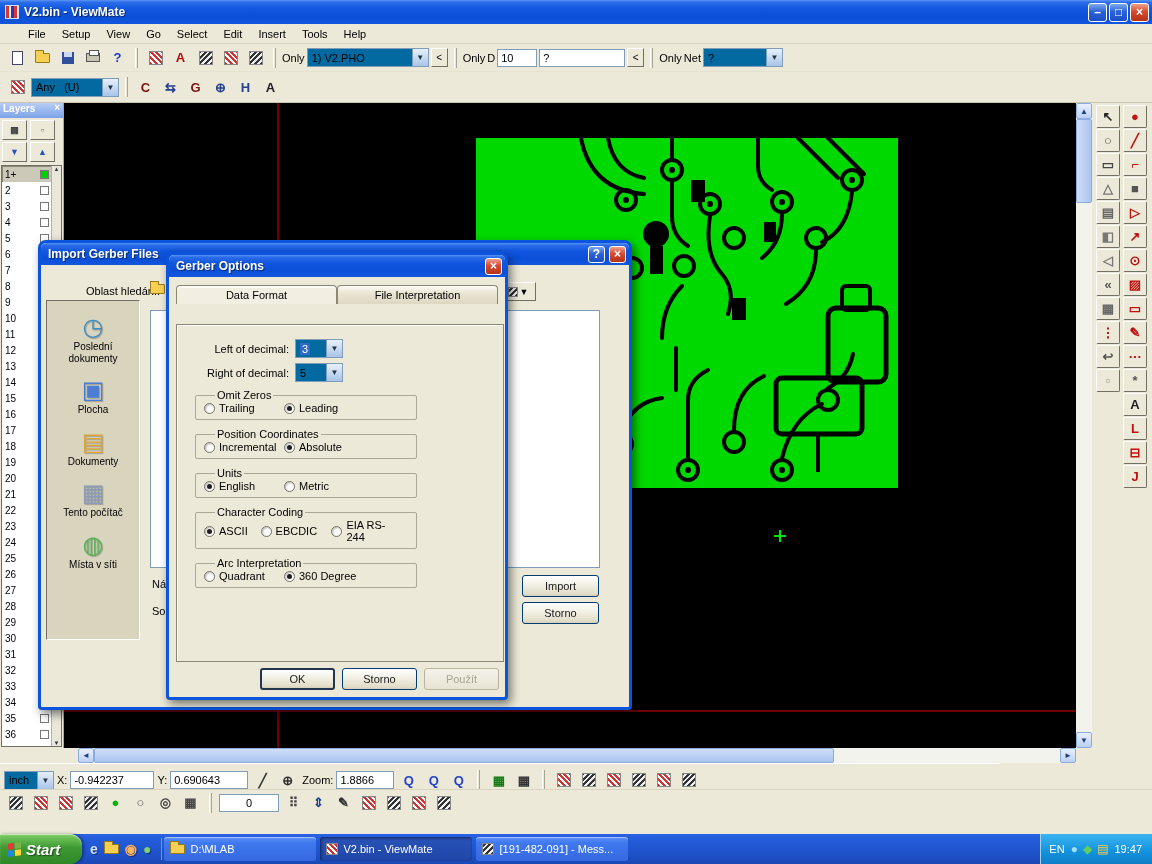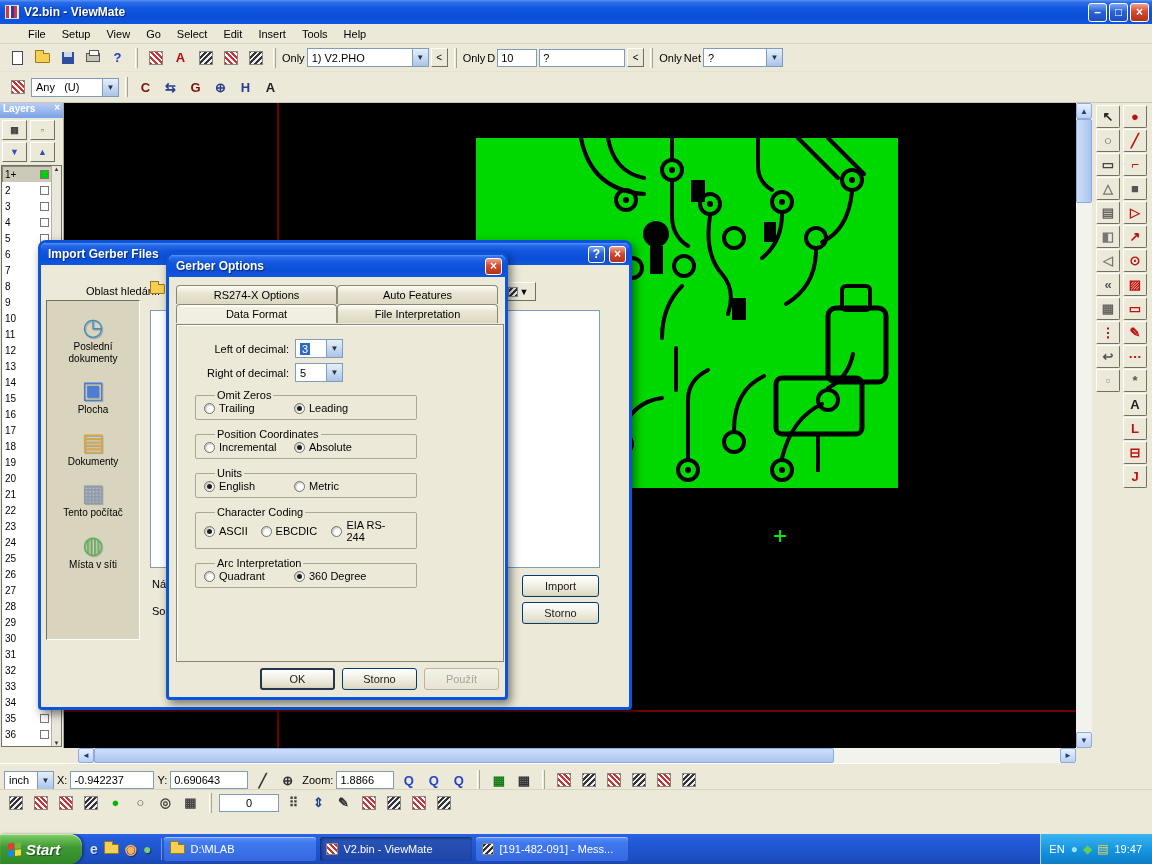--- a/index.html
+++ b/index.html
@@ -34,21 +34,21 @@
   .pat-dark{background:repeating-linear-gradient(-45deg,#333 0 2px,#eee 2px 4px)}
   .shape-page{width:11px;height:14px;background:#fff;border:1px solid #446;display:inline-block}
   .shape-folder{width:15px;height:10px;background:#f7cf52;border:1px solid #9a7b1a;border-radius:1px;position:relative;display:inline-block}
   .shape-folder::before{content:"";position:absolute;left:-1px;top:-4px;width:7px;height:3px;background:#f7cf52;border:1px solid #9a7b1a;border-bottom:none}
   .shape-floppy{width:12px;height:12px;background:#2f4f9e;position:relative;display:inline-block}
   .shape-floppy::before{content:"";position:absolute;left:2px;top:0;width:8px;height:5px;background:#cfd8ee}
   .shape-printer{width:14px;height:9px;background:#c8c4b4;border:1px solid #555;position:relative;display:inline-block}
   .shape-printer::before{content:"";position:absolute;left:2px;top:-4px;width:8px;height:4px;background:#fff;border:1px solid #555}
 
   .field{background:#fff;border:1px solid #7f9db9;height:18px;display:flex;align-items:center;padding:0 3px;white-space:nowrap}
-  .combo{display:flex;align-items:center;background:#ffffff;border:1px solid #7f9db9;height:19px}
+  .combo{display:flex;align-items:center;background:#0369a1;border:1px solid #7f9db9;height:19px}
   .combo .cval{flex:1;padding:0 4px;white-space:nowrap;overflow:hidden}
   .carrow{width:16px;height:100%;background:linear-gradient(#e6f0fb,#aac4e8);border-left:1px solid #7f9db9;
     display:flex;align-items:center;justify-content:center;font-size:8px;color:#234}
   .navbtn{width:17px;height:19px;display:flex;align-items:center;justify-content:center;
     background:#ece9d8;border:1px solid;border-color:#fff #716f64 #716f64 #fff;font-size:10px}
 
   
   #workspace{position:absolute;left:0;top:103px;width:1152px;height:645px;background:#ece9d8}
   #canvas{position:absolute;left:64px;top:0;width:1012px;height:645px;background:#000;overflow:hidden}
 
@@ -154,21 +154,21 @@
   #gerber-panel{position:absolute;left:7px;top:69px;width:328px;height:338px;background:#ece9d8;
     border:1px solid #8a8875;box-shadow:inset 1px 1px 0 #fff}
   .dec-row{position:absolute;left:0;height:19px;display:flex;align-items:center}
   .dec-row .dlabel{width:118px;text-align:right;padding-right:6px}
   .dec-combo{width:48px}
   .hl{background:#316ac5;color:#fff;padding:0 2px}
   #gerber-groups{position:absolute;left:18px;top:64px;width:222px}
   fieldset.grp{border:1px solid #a9a795;border-radius:2px;padding:1px 8px 5px;margin-bottom:8px}
   fieldset.grp legend{font-size:11px;padding:0 2px;margin-left:11px}
   .grp-row{display:flex;align-items:center}
-  label.radio{display:inline-flex;align-items:center;gap:4px;width:90px}
+  label.radio{display:inline-flex;align-items:center;gap:4px;width:80px}
   .three label.radio{width:auto;margin-right:12px}
   .three label.radio:nth-child(1){width:50px}
   .three label.radio:nth-child(2){width:66px}
   .rdot{width:11px;height:11px;border-radius:50%;background:#fff;border:1px solid #747161;box-shadow:inset 1px 1px 2px rgba(0,0,0,.28);position:relative;flex:none}
   .rdot.on::after{content:"";position:absolute;left:2px;top:2px;width:5px;height:5px;border-radius:50%;background:#1f1f1f}
   #gerber-buttons{position:absolute;left:0;right:6px;top:413px;display:flex;justify-content:flex-end;gap:7px}
   #gerber-buttons .xpbtn{width:75px}
 </style>
 </head>
 <body>
@@ -837,24 +837,20 @@
     <div id="import-btn" class="xpbtn">Import</div>
     <div id="storno-btn" class="xpbtn">Storno</div>
   </div>
 
   <div id="gerber-dialog" class="dialog">
     <div class="dlg-title xp-grad">
       <span>Gerber Options</span>
       <span class="caption-btn red">×</span>
     </div>
     <div id="gerber-tabs">
-      <div class="tab-row" id="tabs-top">
-          <div class="tab">RS274-X Options</div>
-          <div class="tab">Auto Features</div>
-        </div>
       <div class="tab-row" id="tabs-bottom">
           <div class="tab active">Data Format</div>
           <div class="tab">File Interpretation</div>
         </div>
     </div>
     <div id="gerber-panel">
       <div class="dec-row" style="top:14px">
         <span class="dlabel">Left of decimal:</span>
         <span class="combo dec-combo">
           <span class="cval"><span class="hl">3</span></span>

